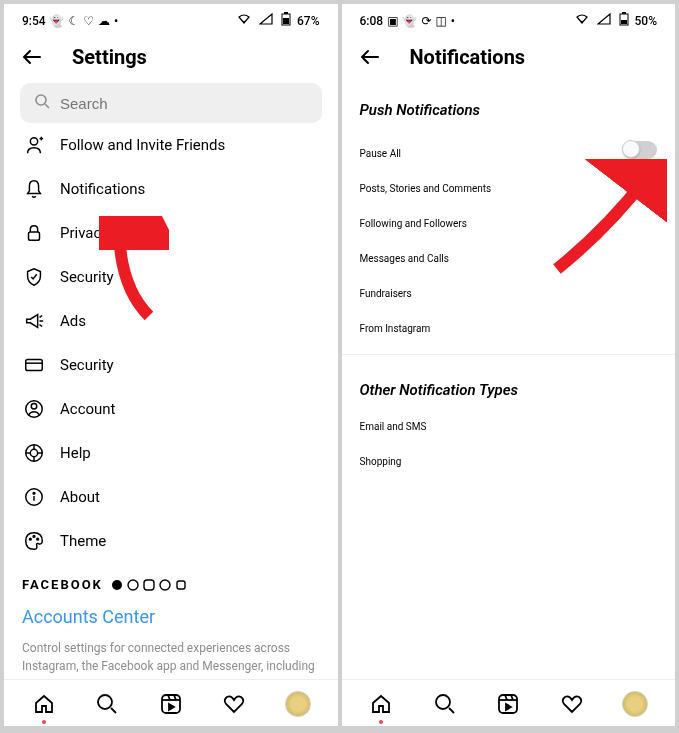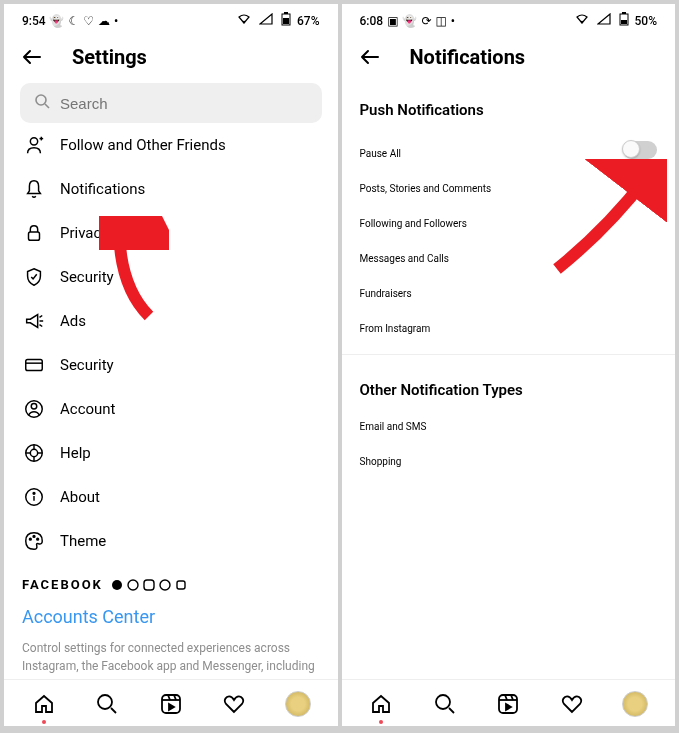--- a/index.html
+++ b/index.html
@@ -142,20 +142,21 @@
       height: 26px;
       border-radius: 50%;
       background: radial-gradient(circle, #e8d080 40%, #c4a850 100%);
       border: 1px solid #ccc;
     }
     
     .section-title {
       font-size: 15px;
       font-weight: 600;
       padding: 18px 2px 10px;
+      font-style: italic;
     }
     .notif-item {
       display: flex;
       justify-content: space-between;
       align-items: flex-end;
       padding: 12px 2px;
       font-size: 10px;
     }
     .toggle {
       width: 34px;
@@ -246,21 +247,21 @@
 
       <div class="menu-item">
         <span class="icon-wrap">
           <svg width="22" height="22" viewBox="0 0 24 24" fill="none" stroke="#000" stroke-width="1.6">
               <circle cx="12" cy="8" r="4"></circle>
               <path d="M5 21 Q5 15 12 15 Q19 15 19 21"></path>
               <line x1="18" y1="5" x2="22" y2="5"></line>
               <line x1="20" y1="3" x2="20" y2="7"></line>
             </svg>
         </span>
-        <span class="label">Follow and Other Friends</span>
+        <span class="label">Follow and Invite Friends</span>
       </div>
 
       <div class="menu-item">
         <span class="icon-wrap">
           <svg width="22" height="22" viewBox="0 0 24 24" fill="none" stroke="#000" stroke-width="1.6">
               <path d="M12 3 Q7 3 7 9 L7 14 L5 17 H19 L17 14 L17 9 Q17 3 12 3 Z"></path>
               <path d="M10 20 Q12 22 14 20"></path>
             </svg>
         </span>
         <span class="label">Notifications</span>

